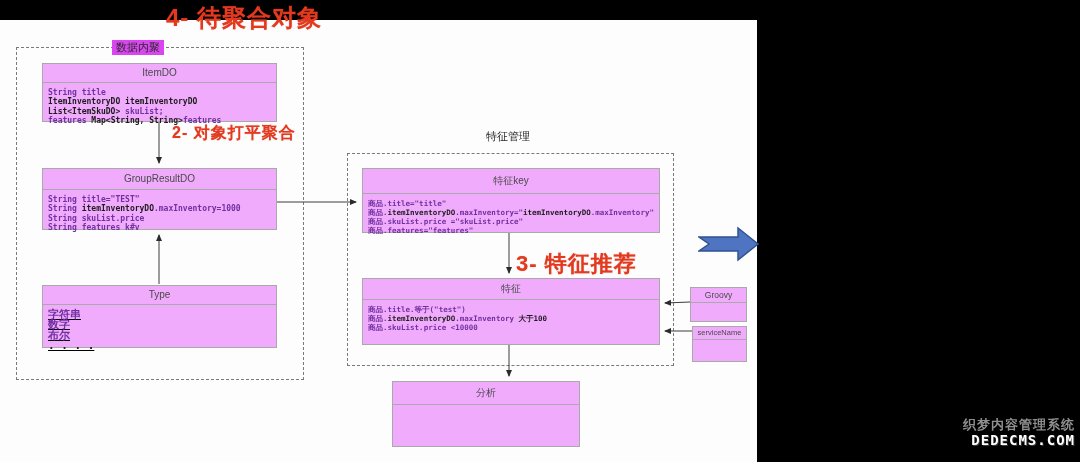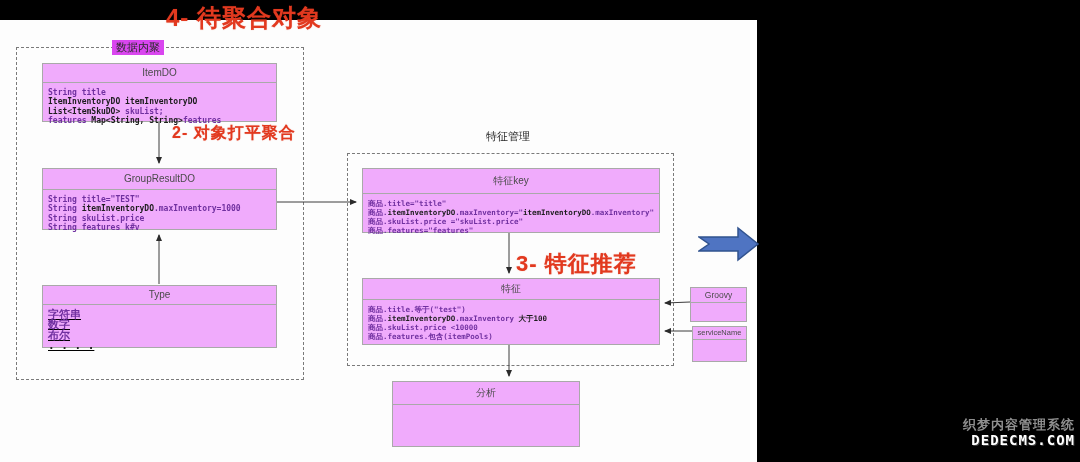--- a/index.html
+++ b/index.html
@@ -122,21 +122,20 @@
         <div class="code-line"><span class="seg-p">商品.features="features"</span></div>
       </div>
   </div>
 
   <div class="ubox b-feat">
     <span class="hd">特征</span>
     <div class="code">
         <div class="code-line"><span class="seg-p">商品.title.等于("test")</span></div>
         <div class="code-line"><span class="seg-p">商品.</span><span class="seg-k">itemInventoryDO</span><span class="seg-p">.maxInventory</span><span class="seg-k"> 大于100</span></div>
         <div class="code-line"><span class="seg-p">商品.skuList.price &lt;10000</span></div>
-        <div class="code-line"><span class="seg-p">商品.features.包含(itemPools)</span></div>
       </div>
   </div>
 
   <div class="ubox b-ana">
     <span class="hd">分析</span>
     <div class="code"></div>
   </div>
 
   <div class="ubox b-groovy">
     <span class="hd">Groovy</span>

